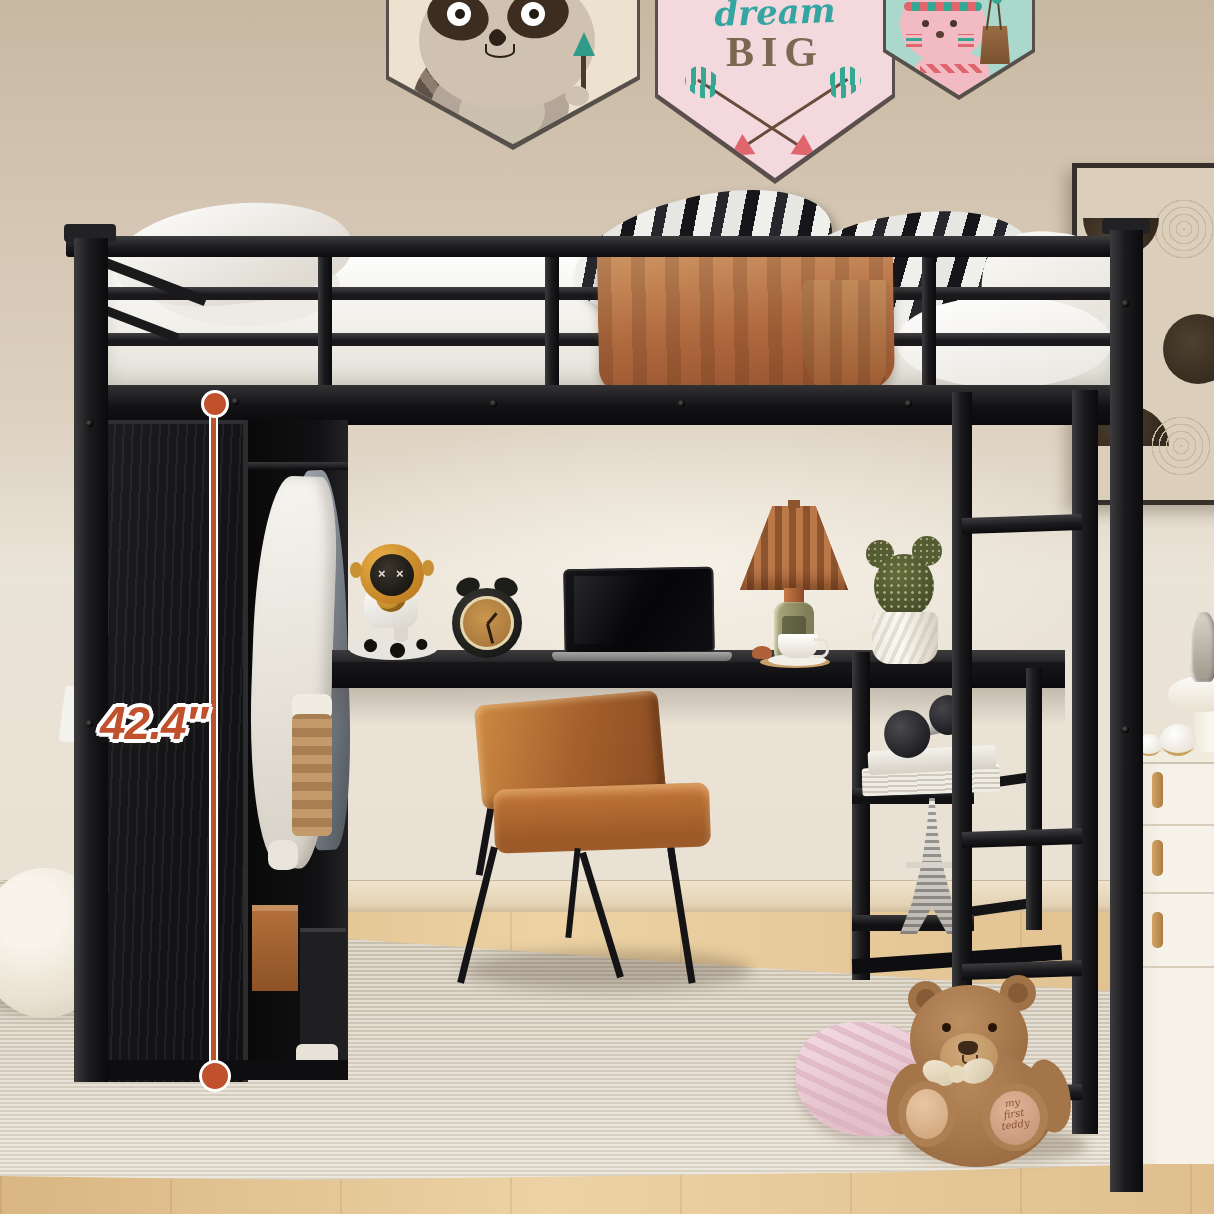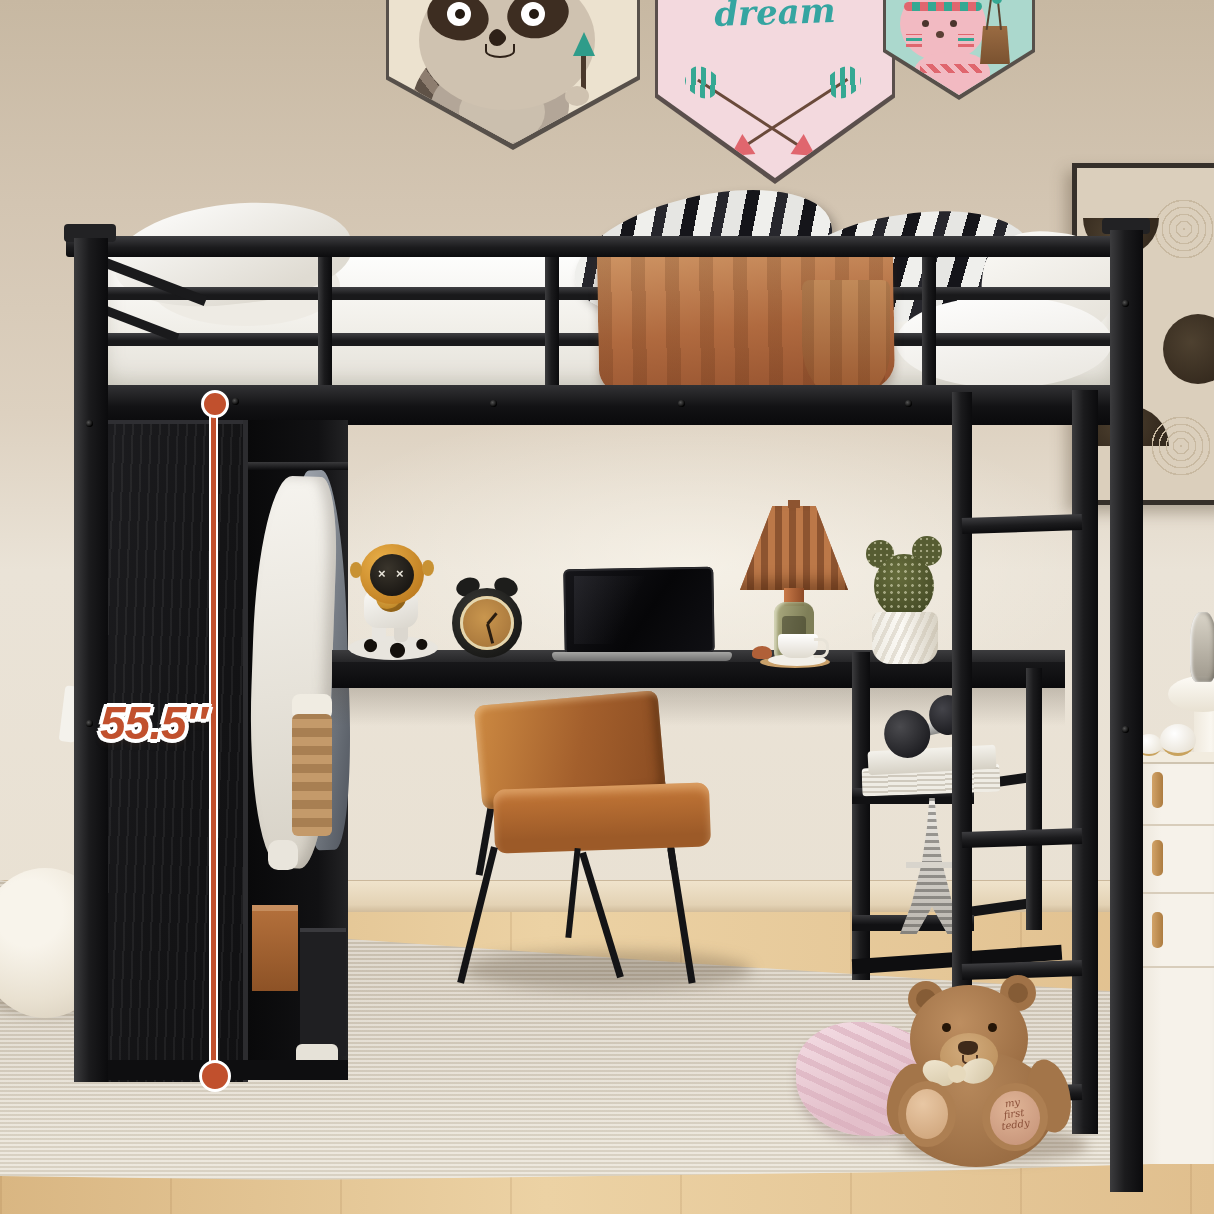--- a/index.html
+++ b/index.html
@@ -44,20 +44,21 @@
       <div class="a" style="left:96px;top:44px;width:26px;height:12px;border:2px solid #2e2118;border-top:none;border-radius:0 0 50% 50%;"></div>
       <div class="a" style="left:184px;top:32px;width:0;height:0;border-left:11px solid rgba(0,0,0,0);border-right:11px solid rgba(0,0,0,0);border-bottom:24px solid #2f9c8a;"></div>
       <div class="a" style="left:192px;top:56px;width:5px;height:36px;background:#4a392c;"></div>
       <div class="a r" style="left:176px;top:86px;width:24px;height:20px;background:#cfc2b0;"></div>
     </div>
   </div>
 
   <div class="a pennant" style="left:655px;top:0;width:240px;height:184px;clip-path:polygon(0 0,100% 0,100% 53%,50% 100%,0 53%);background:#5a4f4c;">
     <div class="a" style="left:3px;top:0;width:234px;height:178px;clip-path:polygon(0 0,100% 0,100% 53%,50% 100%,0 53%);background:#f3d9de;">
       <div class="a" style="left:0;top:-8px;width:234px;text-align:center;font-family:'DejaVu Serif',serif;font-style:italic;font-weight:bold;font-size:34px;color:#35a5a1;transform:rotate(-2deg);">dream</div>
+      <div class="a" style="left:0;top:28px;width:234px;text-align:center;font-family:'Liberation Serif',serif;font-weight:bold;font-size:42px;letter-spacing:7px;color:#7b6853;">BIG</div>
       <div class="a" style="left:18px;top:108px;width:150px;height:12px;transform:rotate(33deg);">
         <div class="a" style="left:12px;top:5px;width:126px;height:3px;background:#6a4a3a;"></div>
         <div class="a" style="left:130px;top:-6px;width:0;height:0;border-top:12px solid rgba(0,0,0,0);border-bottom:12px solid rgba(0,0,0,0);border-left:22px solid #e0666e;"></div>
         <div class="a" style="left:0;top:-8px;width:34px;height:28px;background:repeating-linear-gradient(60deg,#35a893 0 5px,rgba(0,0,0,0) 5px 10px);border-radius:40%;"></div>
       </div>
       <div class="a" style="left:62px;top:108px;width:150px;height:12px;transform:rotate(147deg);">
         <div class="a" style="left:12px;top:5px;width:126px;height:3px;background:#6a4a3a;"></div>
         <div class="a" style="left:130px;top:-6px;width:0;height:0;border-top:12px solid rgba(0,0,0,0);border-bottom:12px solid rgba(0,0,0,0);border-left:22px solid #e0666e;"></div>
         <div class="a" style="left:0;top:-8px;width:34px;height:28px;background:repeating-linear-gradient(120deg,#35a893 0 5px,rgba(0,0,0,0) 5px 10px);border-radius:40%;"></div>
       </div>
@@ -284,15 +285,15 @@
     <div class="a" style="left:100px;top:122px;width:50px;height:48px;transform:rotate(-8deg);text-align:center;font-family:'DejaVu Serif',serif;font-style:italic;font-size:10px;line-height:11px;color:#8a4f38;">
       <div>my</div>
       <div>first</div>
       <div>teddy</div>
     </div>
   </div>
 
   <div class="a" style="left:209px;top:402px;width:5px;height:668px;background:#c1502d;border:2px solid #ffffff;border-radius:3px;"></div>
   <div class="a r" style="left:201px;top:390px;width:22px;height:22px;background:#c1502d;border:3px solid #ffffff;"></div>
   <div class="a r" style="left:199px;top:1060px;width:26px;height:26px;background:#c1502d;border:3px solid #ffffff;"></div>
-  <div class="a dim-label" style="left:100px;top:696px;">55.5″</div>
+  <div class="a dim-label" style="left:100px;top:696px;">42.4″</div>
 
 </div>
 
 </body></html>

